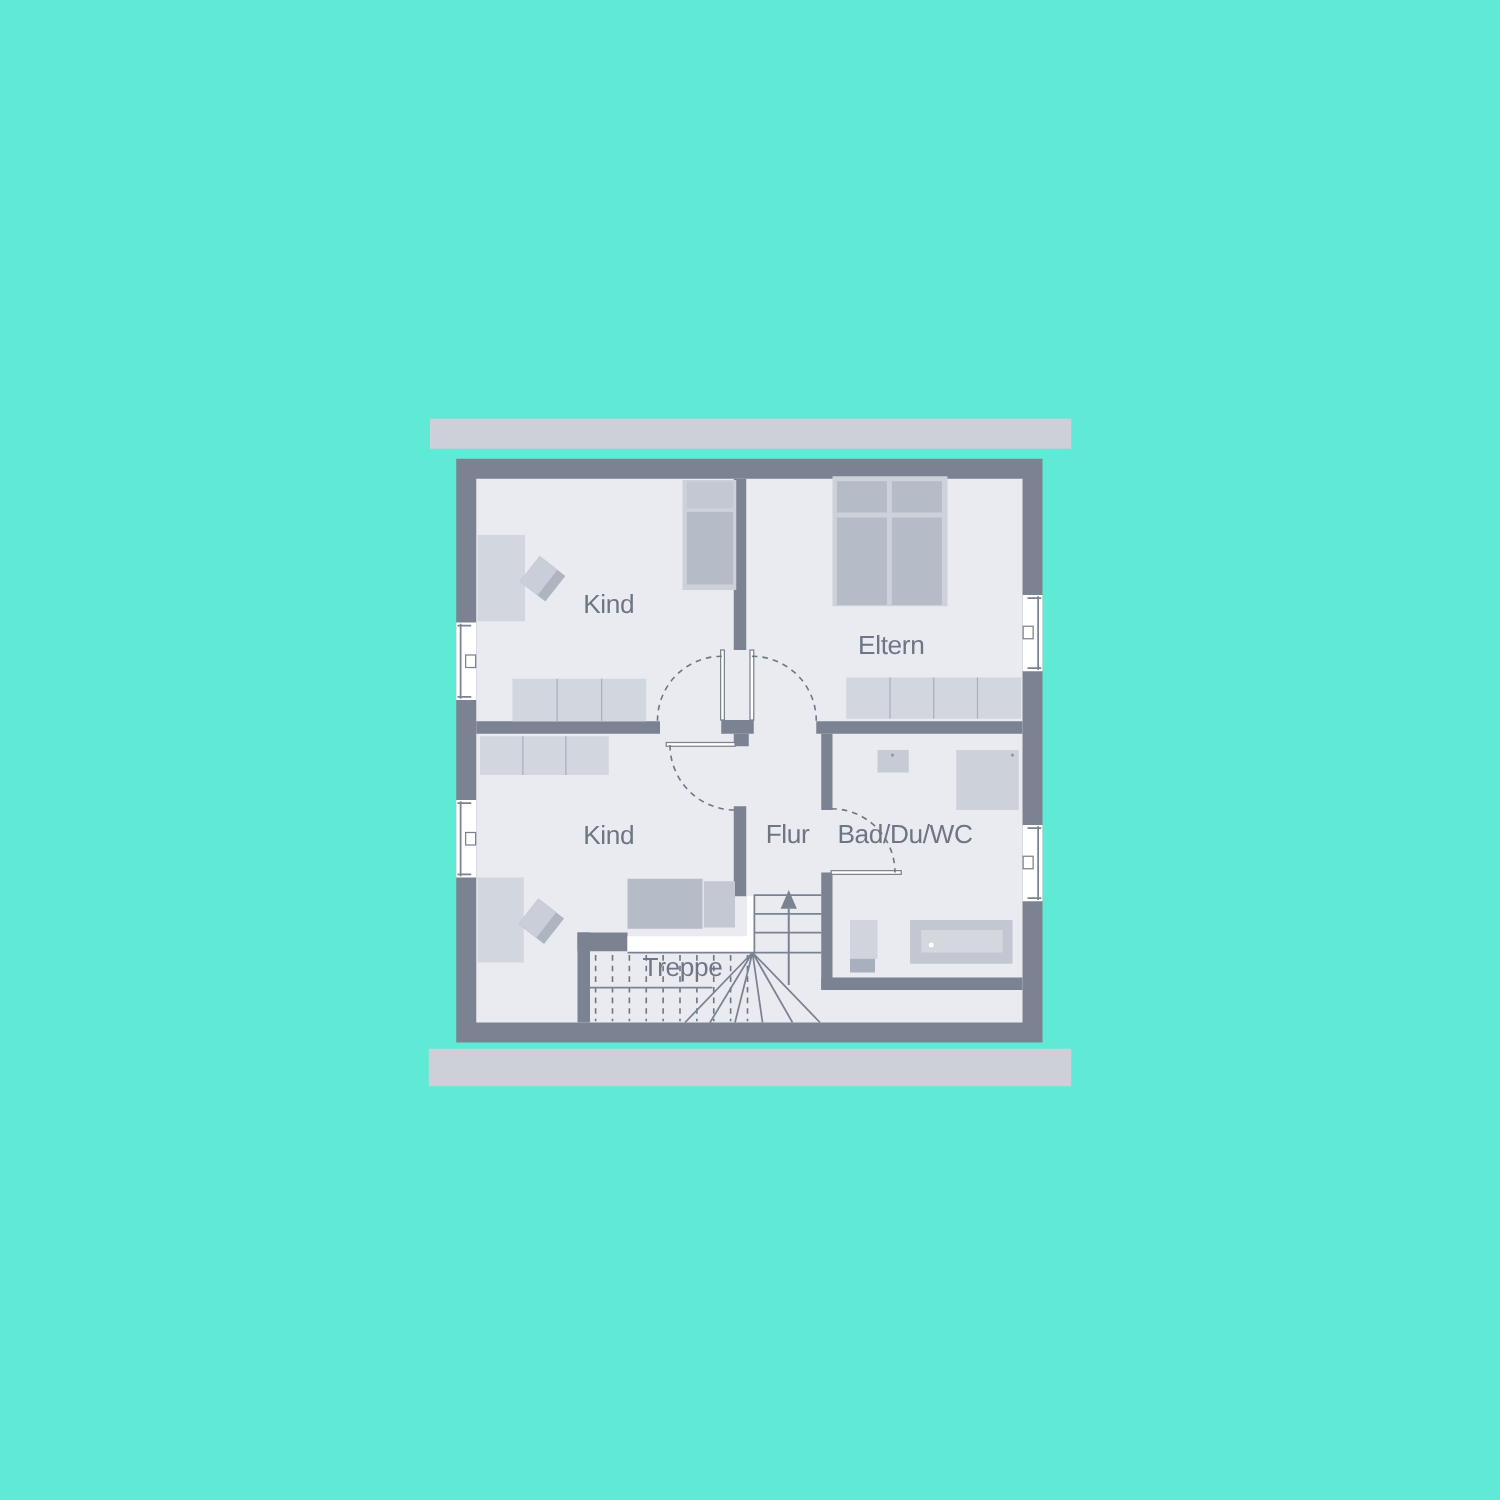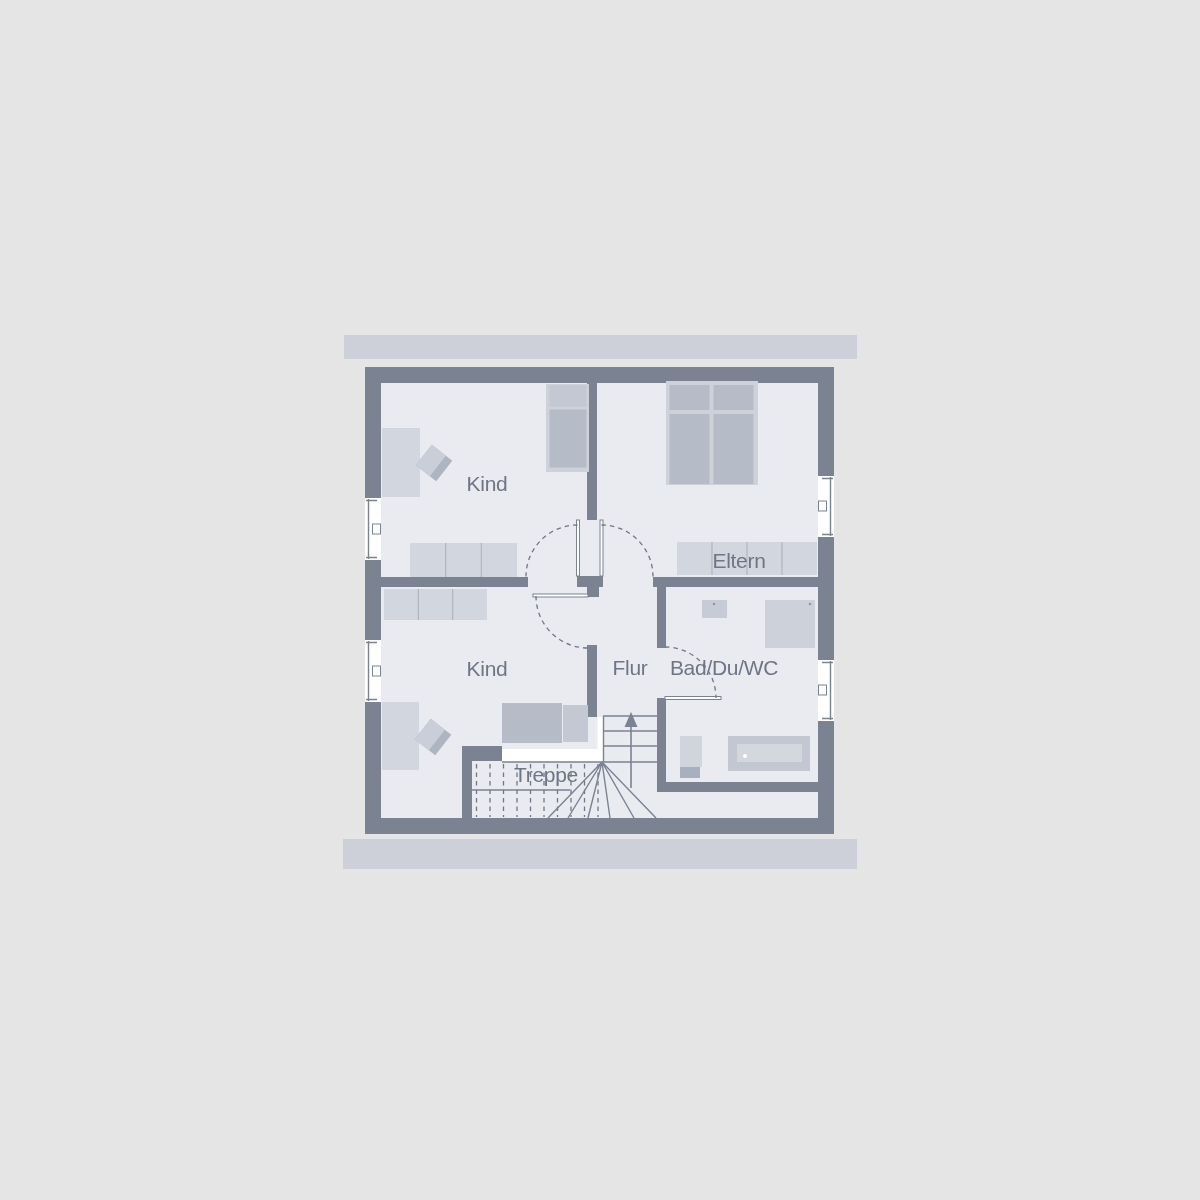--- a/index.html
+++ b/index.html
@@ -1,16 +1,16 @@
 <!DOCTYPE html>
 <html><head>
 <meta charset="utf-8">
 <style>
   html,body{margin:0;padding:0;background:#ffffff;}
-  #stage{position:relative;width:1200px;height:1200px;background:#e5e5e5;overflow:hidden;
+  #stage{position:relative;width:1200px;height:1200px;background:#5eead4;overflow:hidden;
          font-family:"Liberation Sans", sans-serif;}
   svg{position:absolute;left:0;top:0;}
   .wall{fill:#7B8291;}
   .floor{fill:#E9EBF0;}
   .strip{fill:#CDD0D8;}
   .furnL{fill:#D2D6DE;}
   .furnM{fill:#B5BBC7;}
   .frame{fill:#CDD1D9;}
   .pillow{fill:#C3C8D3;}
   .white{fill:#FFFFFF;}
@@ -143,18 +143,18 @@
 
       <path class="ln" d="M602,762 L548,818 M602,762 L568,818 M602,762 L588,818 M602,762 L610,818
                           M602,762 L634,818 M602,762 L656,818"></path>
 
       <line x1="631" y1="788" x2="631" y2="727" stroke="#7B8291" stroke-width="1.6"></line>
       <polygon points="631,712 624.5,727 637.5,727" fill="#7B8291"></polygon>
     </g>
   </svg>
 
   <div class="room-label" style="left:487px;top:484px;">Kind</div>
-  <div class="room-label" style="left:739px;top:517px;margin-top:44px;">Eltern</div>
+  <div class="room-label" style="left:713px;top:517px;">Eltern</div>
   <div class="room-label" style="left:487px;top:669px;">Kind</div>
   <div class="room-label" style="left:630px;top:668px;text-align:right;">Flur</div>
   <div class="room-label" style="left:724px;top:668px;text-align:right;">Bad/Du/WC</div>
   <div class="room-label" style="left:546px;top:775px;">Treppe</div>
 </div>
 
 </body></html>

